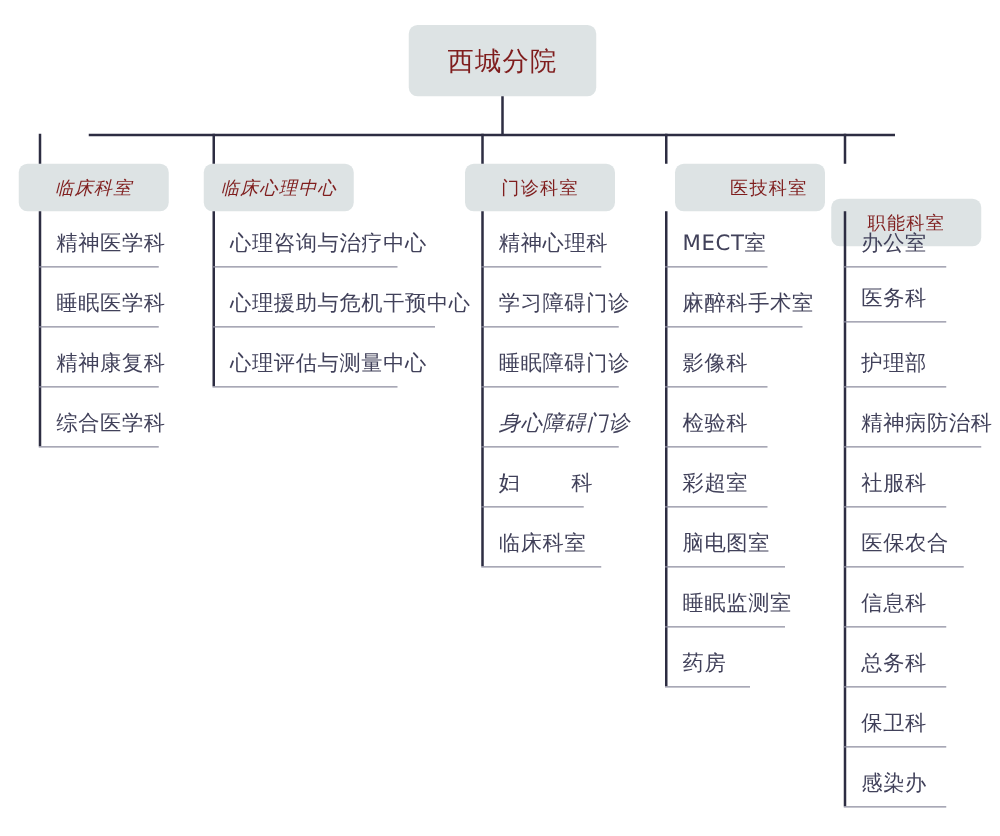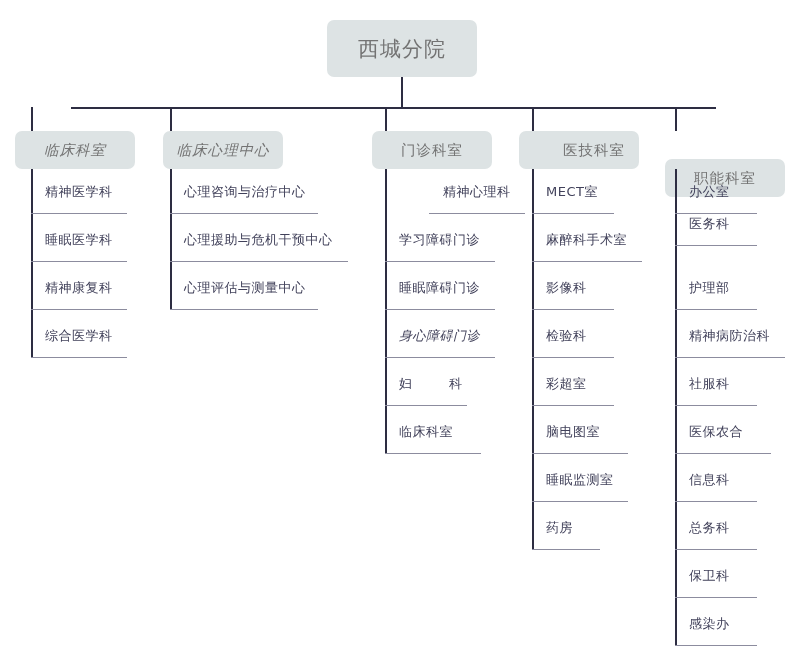--- a/index.html
+++ b/index.html
@@ -22,21 +22,21 @@
   }
 
   
   .node {
     position: absolute;
     background: #dde3e4;
     border-radius: 7px;
     display: flex;
     align-items: center;
     justify-content: center;
-    color: #737373;
+    color: #7f1d1d;
     box-sizing: border-box;
     letter-spacing: 1px;
   }
   .node.root {
     left: 327px;
     top: 20px;
     width: 150px;
     height: 57px;
     font-size: 21px;
   }
@@ -75,21 +75,21 @@
   .leaf {
     position: absolute;
     left: 0;
     height: 48px;
     box-sizing: border-box;
   }
   .leaf-label {
     position: absolute;
     left: 14px;
     top: 14px;
-    font-size: 13px;
+    font-size: 17px;
     color: #41415a;
     white-space: nowrap;
     letter-spacing: 0.5px;
   }
   .leaf-rule {
     position: absolute;
     left: 0;
     top: 44px;
     height: 1.3px;
     background: #8c8c9e;
@@ -148,21 +148,21 @@
           <div class="leaf-label">心理评估与测量中心</div>
           <div class="leaf-rule" style="width: 148px;"></div>
         </div>
       </div>
       <div class="node l2" style="left: 372px;">
         <span>门诊科室</span>
       </div>
       <div class="conn v" style="left: 385px; top: 107px; height: 24px;"></div>
       <div class="group" style="left: 385px;">
         <div class="spine" style="height: 284px;"></div>
-        <div class="leaf" style="top: 0px; width: 106px; margin-left: 44px;">
+        <div class="leaf" style="top: 0px; width: 106px;">
           <div class="leaf-label">精神心理科</div>
           <div class="leaf-rule" style="width: 96px;"></div>
         </div>
         <div class="leaf" style="top: 48px; width: 120px;">
           <div class="leaf-label">学习障碍门诊</div>
           <div class="leaf-rule" style="width: 110px;"></div>
         </div>
         <div class="leaf" style="top: 96px; width: 120px;">
           <div class="leaf-label">睡眠障碍门诊</div>
           <div class="leaf-rule" style="width: 110px;"></div>
@@ -173,21 +173,21 @@
         </div>
         <div class="leaf" style="top: 192px; width: 92px;">
           <div class="leaf-label spaced">妇　科</div>
           <div class="leaf-rule" style="width: 82px;"></div>
         </div>
         <div class="leaf" style="top: 240px; width: 106px;">
           <div class="leaf-label">临床科室</div>
           <div class="leaf-rule" style="width: 96px;"></div>
         </div>
       </div>
-      <div class="node l2" style="left: 519px; padding-left: 30px;">
+      <div class="node l2" style="left: 540px; padding-left: 30px;">
         <span>医技科室</span>
       </div>
       <div class="conn v" style="left: 532px; top: 107px; height: 24px;"></div>
       <div class="group" style="left: 532px;">
         <div class="spine" style="height: 380px;"></div>
         <div class="leaf" style="top: 0px; width: 92px;">
           <div class="leaf-label">MECT室</div>
           <div class="leaf-rule" style="width: 82px;"></div>
         </div>
         <div class="leaf" style="top: 48px; width: 120px;">
@@ -222,21 +222,21 @@
       <div class="node l2" style="left: 665px; margin-top: 28px;">
         <span>职能科室</span>
       </div>
       <div class="conn v" style="left: 675px; top: 107px; height: 24px;"></div>
       <div class="group" style="left: 675px;">
         <div class="spine" style="height: 476px;"></div>
         <div class="leaf" style="top: 0px; width: 92px;">
           <div class="leaf-label">办公室</div>
           <div class="leaf-rule" style="width: 82px;"></div>
         </div>
-        <div class="leaf" style="top: 32px; width: 92px;">
+        <div class="leaf" style="top: 44px; width: 92px;">
           <div class="leaf-label">医务科</div>
           <div class="leaf-rule" style="width: 82px;"></div>
         </div>
         <div class="leaf" style="top: 96px; width: 92px;">
           <div class="leaf-label">护理部</div>
           <div class="leaf-rule" style="width: 82px;"></div>
         </div>
         <div class="leaf" style="top: 144px; width: 120px;">
           <div class="leaf-label">精神病防治科</div>
           <div class="leaf-rule" style="width: 110px;"></div>

